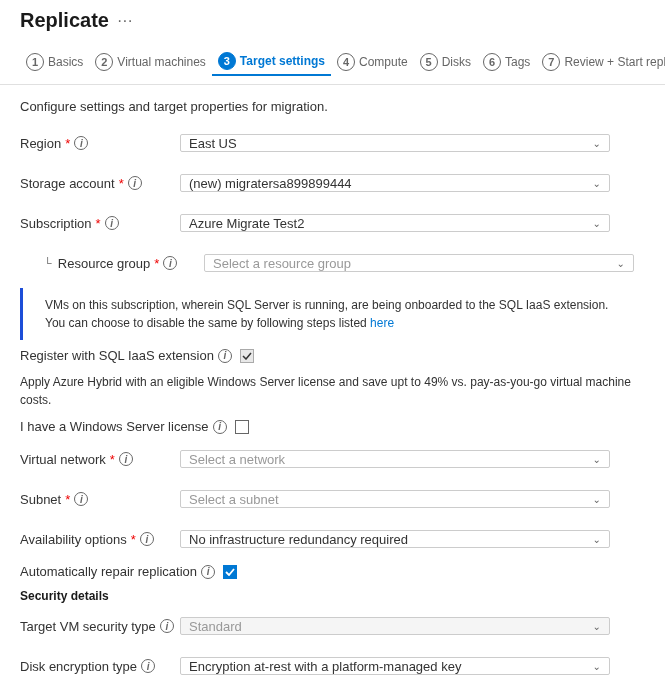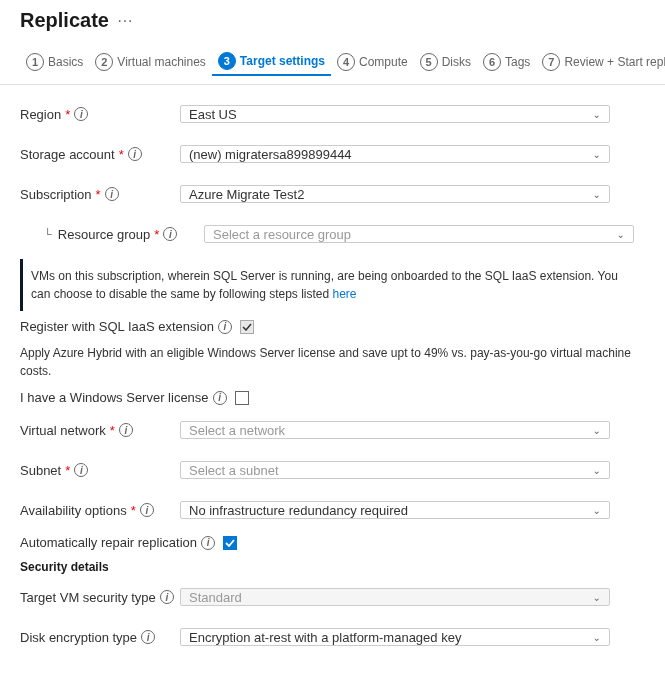--- a/index.html
+++ b/index.html
@@ -160,22 +160,22 @@
       color: #666;
     }
 
     .dropdown-placeholder {
       color: #999;
     }
 
     
     .info-box {
       background: #fff;
-      border-left: 3px solid #0f172a;
-      padding: 8px 8px;
+      border-left: 3px solid #1d4ed8;
+      padding: 8px 22px;
       margin-bottom: 10px;
       font-size: 12px;
       color: #333;
       line-height: 1.5;
     }
 
     .info-box a, .link {
       color: #0078d4;
       text-decoration: none;
       cursor: pointer;
@@ -295,20 +295,21 @@
     <span class="step-num">6</span>
     <span>Tags</span>
   </div>
   <div class="wizard-step">
     <span class="step-num">7</span>
     <span>Review + Start replication</span>
   </div>
 </div>
 
 <div class="main-content">
+  <div class="section-description">Configure settings and target properties for migration.</div>
 
   <div class="form-row">
     <div class="form-label">
       <span>Region</span>
       <span class="required"> *</span>
       <span class="info-icon">i</span>
     </div>
     <div class="form-control">
       <div class="dropdown">
         <span>East US</span>

